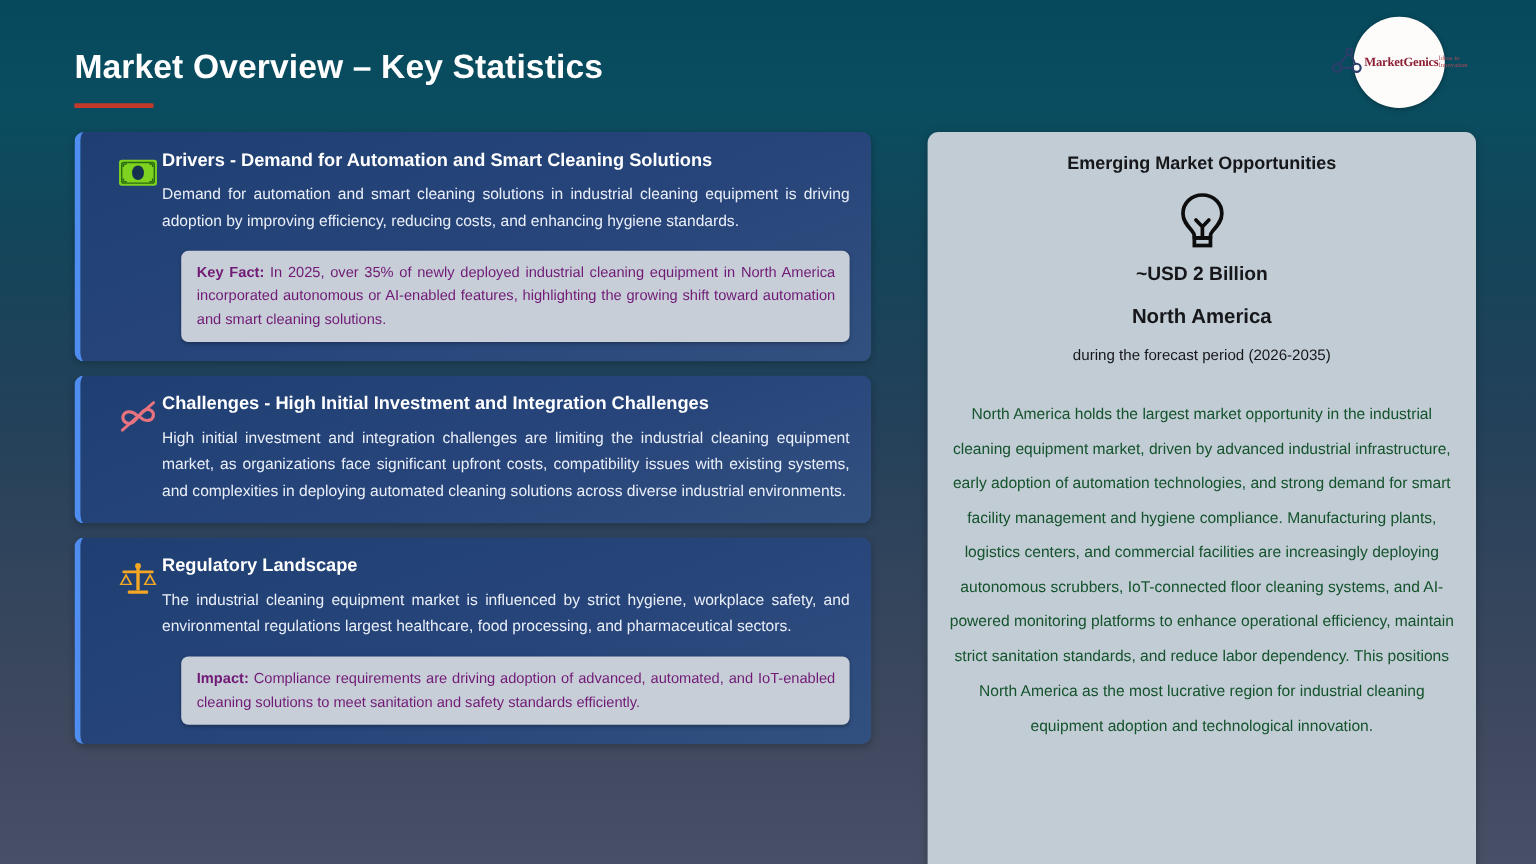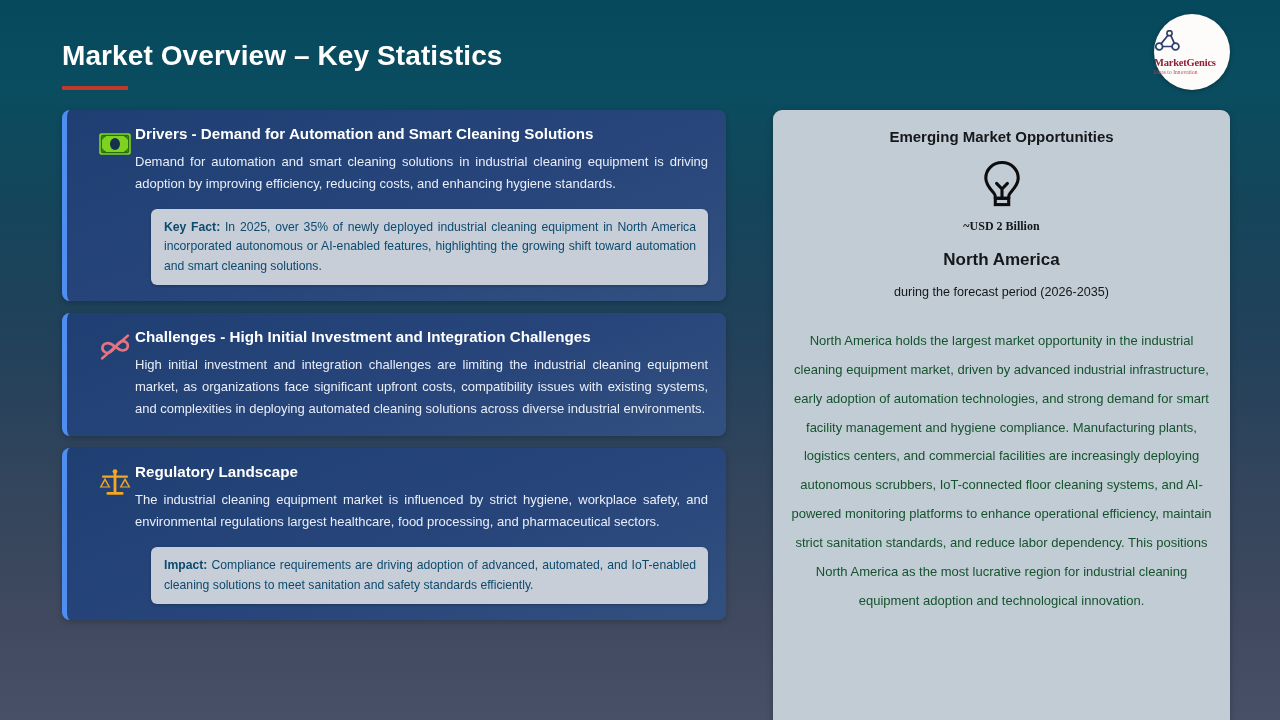--- a/index.html
+++ b/index.html
@@ -40,28 +40,29 @@
     top: 86px;
     width: 66px;
     height: 4px;
     background: #c0392b;
     border-radius: 1px;
   }
 
   
   #logo {
     position: absolute;
-    left: 1154px;
+    left: 1128px;
     top: 14px;
     width: 76px;
     height: 76px;
     border-radius: 50%;
     background: #fdfcfa;
     display: flex;
-    flex-direction: column;
+    flex-direction: row;
+    align-items: center;
     justify-content: center;
     box-shadow: 0 1px 4px rgba(0,0,0,0.35);
   }
   #logo-mark { margin-top: 2px; }
   #logo-name {
     font-family: "Liberation Serif", serif;
     font-size: 10.5px;
     font-weight: bold;
     color: #8d2035;
     line-height: 1;
@@ -124,21 +125,21 @@
     text-align: justify;
   }
 
   .callout {
     margin: 14px 0 0 56px;
     background: #c7ced8;
     border-radius: 6px;
     padding: 9px 12px 9px 13px;
     font-size: 12.2px;
     line-height: 1.58;
-    color: #0c4a6e;
+    color: #701a75;
     text-align: justify;
     box-shadow: 0 1px 3px rgba(0,0,0,0.25);
   }
   .callout b { font-weight: bold; }
 
   
   #right-panel {
     position: absolute;
     left: 773px;
     top: 110px;
@@ -151,24 +152,23 @@
     text-align: center;
     color: #15171a;
   }
   #opportunity-heading {
     font-size: 15px;
     font-weight: bold;
     margin-top: 4px;
   }
   #bulb-wrap { margin: 14px 0 6px; }
   #opportunity-value {
-    font-size: 12px;
+    font-size: 16px;
     font-weight: bold;
     margin-top: 6px;
-    font-family: Liberation Serif, serif;
   }
   #opportunity-sub {
     font-size: 13px;
     margin-top: 15px;
   }
   #opportunity-region {
     font-size: 17px;
     font-weight: bold;
     margin-top: 16px;
   }

